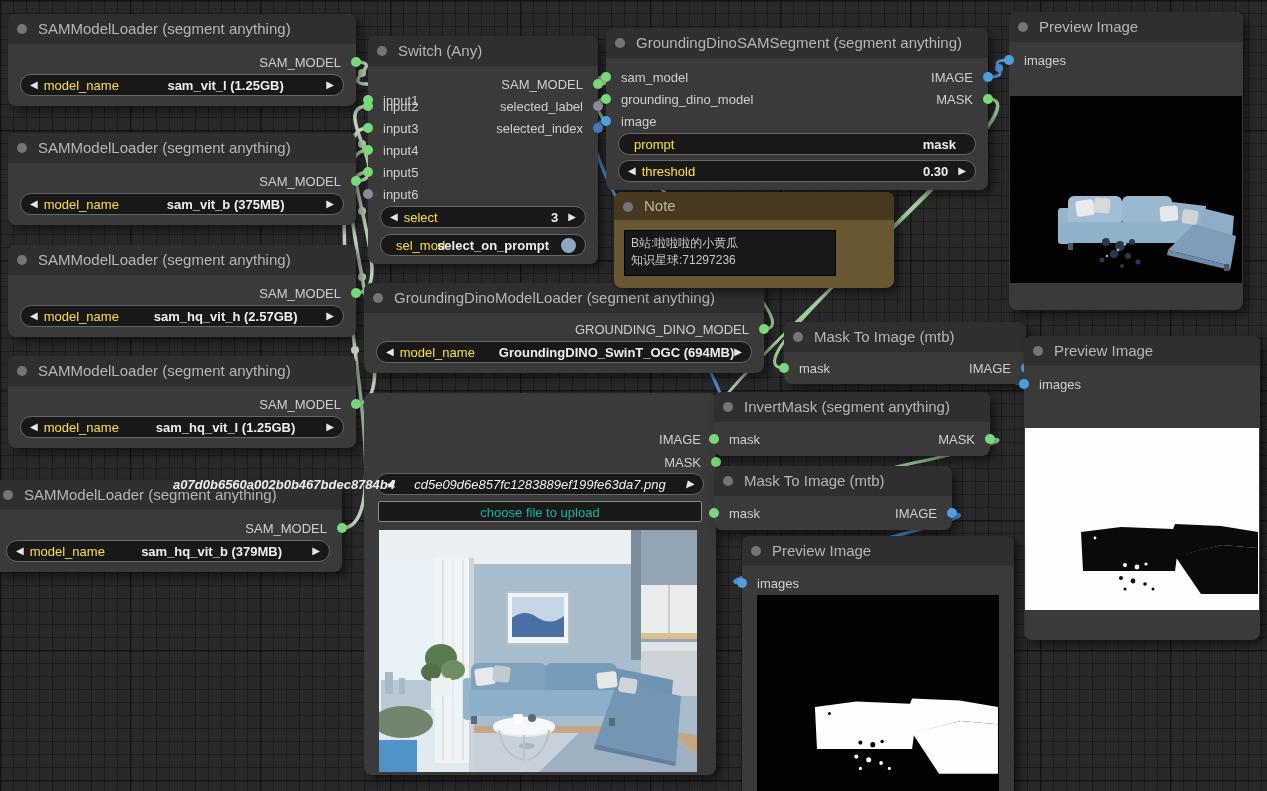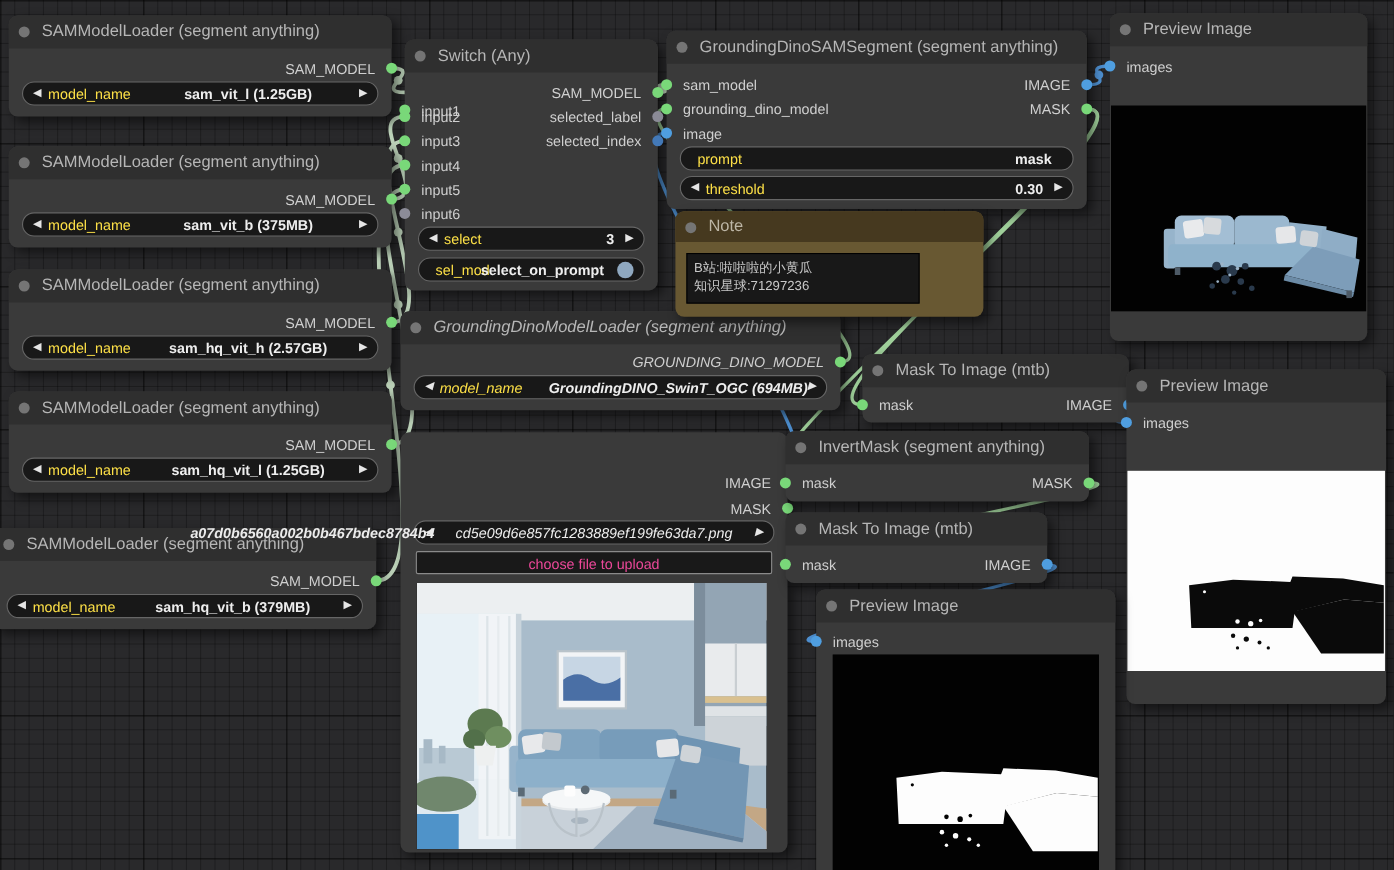--- a/index.html
+++ b/index.html
@@ -29,21 +29,21 @@
     padding:0 9px;box-sizing:border-box;}
   .arr{color:#e6e6e6;font-size:10px;line-height:22px;}
   .wlabel{color:#fde047;margin:12px 6px;white-space:nowrap;}
   .wvalue{color:#eee;font-weight:700;white-space:nowrap;}
   .wvalue.center{flex:1;text-align:center;}
   .wvalue.right{flex:1;text-align:right;padding-right:10px;}
   .overlapped{flex:1;text-align:right;margin-left:-58px;}
   .overflow-text{position:absolute;right:calc(100% - 18px);top:0;line-height:21px;
     color:#ececec;font-weight:700;white-space:nowrap;}
   .upload-btn{position:absolute;left:14px;right:14px;height:21px;line-height:21px;
-    background:#191919;border:1px solid #8a8a8a;color:#ec4899;text-align:center;
+    background:#191919;border:1px solid #8a8a8a;color:#14b8a6;text-align:center;
     border-radius:2px;box-sizing:border-box;}
   .img-frame{position:absolute;overflow:hidden;background:#000;}
   .note-node{background:#685832;}
   .note-node .title{background:#46391f;color:#bdb6a6;}
   .note-text{position:absolute;left:10px;top:38px;width:212px;height:46px;background:#181818;
     border:1px solid #000;color:#c8c8c8;font-size:12px;line-height:17px;padding:4px 6px;
     box-sizing:border-box;overflow:hidden;}
   .toggle-dot{width:15px;height:15px;border-radius:50%;background:#8fa8c0;margin-left:auto;flex:none;}
 </style>
 </head>
@@ -241,21 +241,21 @@
         <span class="wvalue right">mask</span>
       </div>
   <div class="pill" style="top:132px;">
         <span class="arr">◀</span>
         <span class="wlabel">threshold</span>
         <span class="wvalue right">0.30</span>
         <span class="arr">▶</span>
       </div>
 </div>
 
-<div class="node" style="left:364px;top:283px;width:400px;height:90px;font-style:italic;">
+<div class="node" style="left:364px;top:283px;width:400px;height:90px;">
   <div class="title"><span class="tdot"></span><span>GroundingDinoModelLoader (segment anything)</span></div>
   <div class="row" style="top:35px;">
         <span class="out-label">GROUNDING_DINO_MODEL</span>
         <span class="dot out green"></span>
       </div>
   <div class="pill" style="top:58px;">
         <span class="arr">◀</span>
         <span class="wlabel">model_name</span>
         <span class="wvalue overlapped">GroundingDINO_SwinT_OGC (694MB)</span>
         <span class="arr">▶</span>

